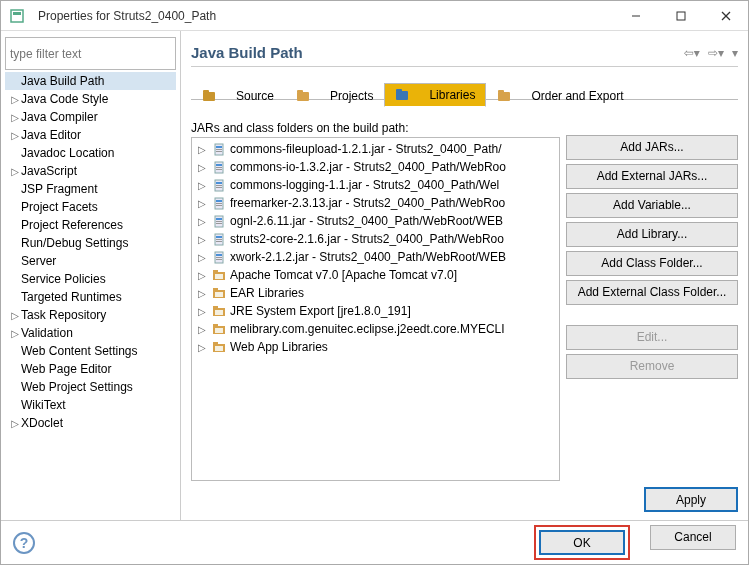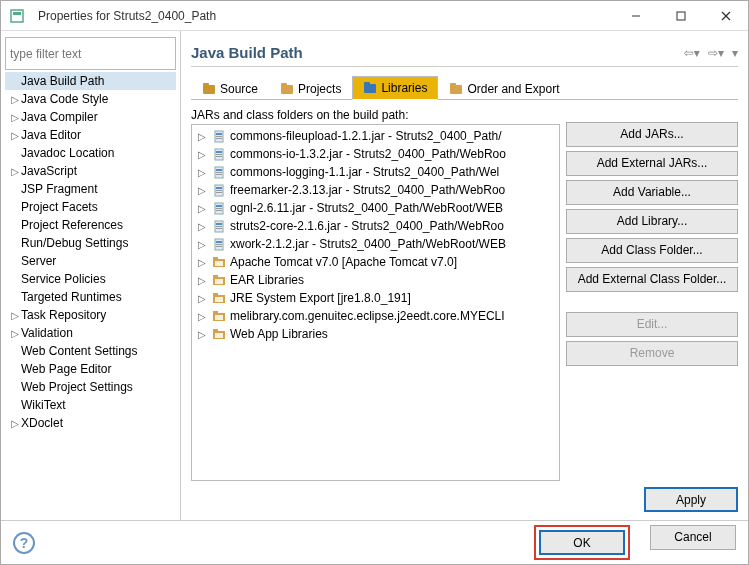--- a/index.html
+++ b/index.html
@@ -14,24 +14,24 @@
   .filter { width:100%; height:33px; border:1px solid #b8b8b8; padding:2px 4px; color:#888; }
   .tree { flex:1; overflow-y:auto; overflow-x:hidden; padding-top:2px;}
   .tree-item { display:flex; align-items:center; height:18px; padding-left:4px; white-space:nowrap; cursor:default;}
   .tree-item .exp { width:12px; color:#666; font-size:10px; text-align:center;}
   .tree-item.selected { background:#d5e4f1;}
   .right-pane { flex:1; display:flex; flex-direction:column; padding:8px 10px 8px 10px; overflow:hidden;}
   .right-header { display:flex; align-items:center; height:28px; border-bottom:1px solid #ccc;}
   .right-header h2 { font-size:15px; font-weight:600; color:#3b5a7a; margin:0;}
   .hdr-arrows { margin-left:auto; color:#888; display:flex; gap:8px; align-items:center;}
   .tabs { display:flex; margin-top:8px; border-bottom:1px solid #bbb; align-items:flex-end;}
-  .tab { display:flex; align-items:center; gap:4px; padding:4px 10px; border:1px solid transparent; border-bottom:none; cursor:default; position:relative; top:1px;}
+  .tab { display:flex; align-items:center; gap:20px; padding:4px 10px; border:1px solid transparent; border-bottom:none; cursor:default; position:relative; top:8px;}
   .tab.active { background:#eab308; border-color:#bbb; border-bottom:1px solid #fff;}
   .tab .ticon { width:14px; height:14px; display:inline-block;}
-  .content-row { flex:1; display:flex; gap:6px; overflow:hidden; margin-top:4px;}
+  .content-row { flex:1; display:flex; gap:6px; overflow:hidden; margin-top:17px;}
   .list-area { flex:1; display:flex; flex-direction:column; overflow:hidden;}
   .list-label { margin:4px 0 2px 0;}
   .list-box { flex:1; border:1px solid #bbb; overflow:auto; padding:2px; position:relative;}
   .lib-item { display:flex; align-items:center; height:18px; white-space:nowrap; gap:4px; padding-left:4px;}
   .lib-item .exp { width:10px; color:#666; font-size:10px;}
   .jar-icon,.fld-icon { width:14px; height:14px; display:inline-flex; align-items:center; justify-content:center;}
   .btn-col { width:172px; display:flex; flex-direction:column; gap:4px; padding-top:18px;}
   .btn { height:25px; background:#e9e9e9; border:1px solid #adadad; text-align:center; line-height:23px; cursor:default;}
   .btn.disabled { color:#9a9a9a;}
   .btn-col .spacer { height:12px;}

